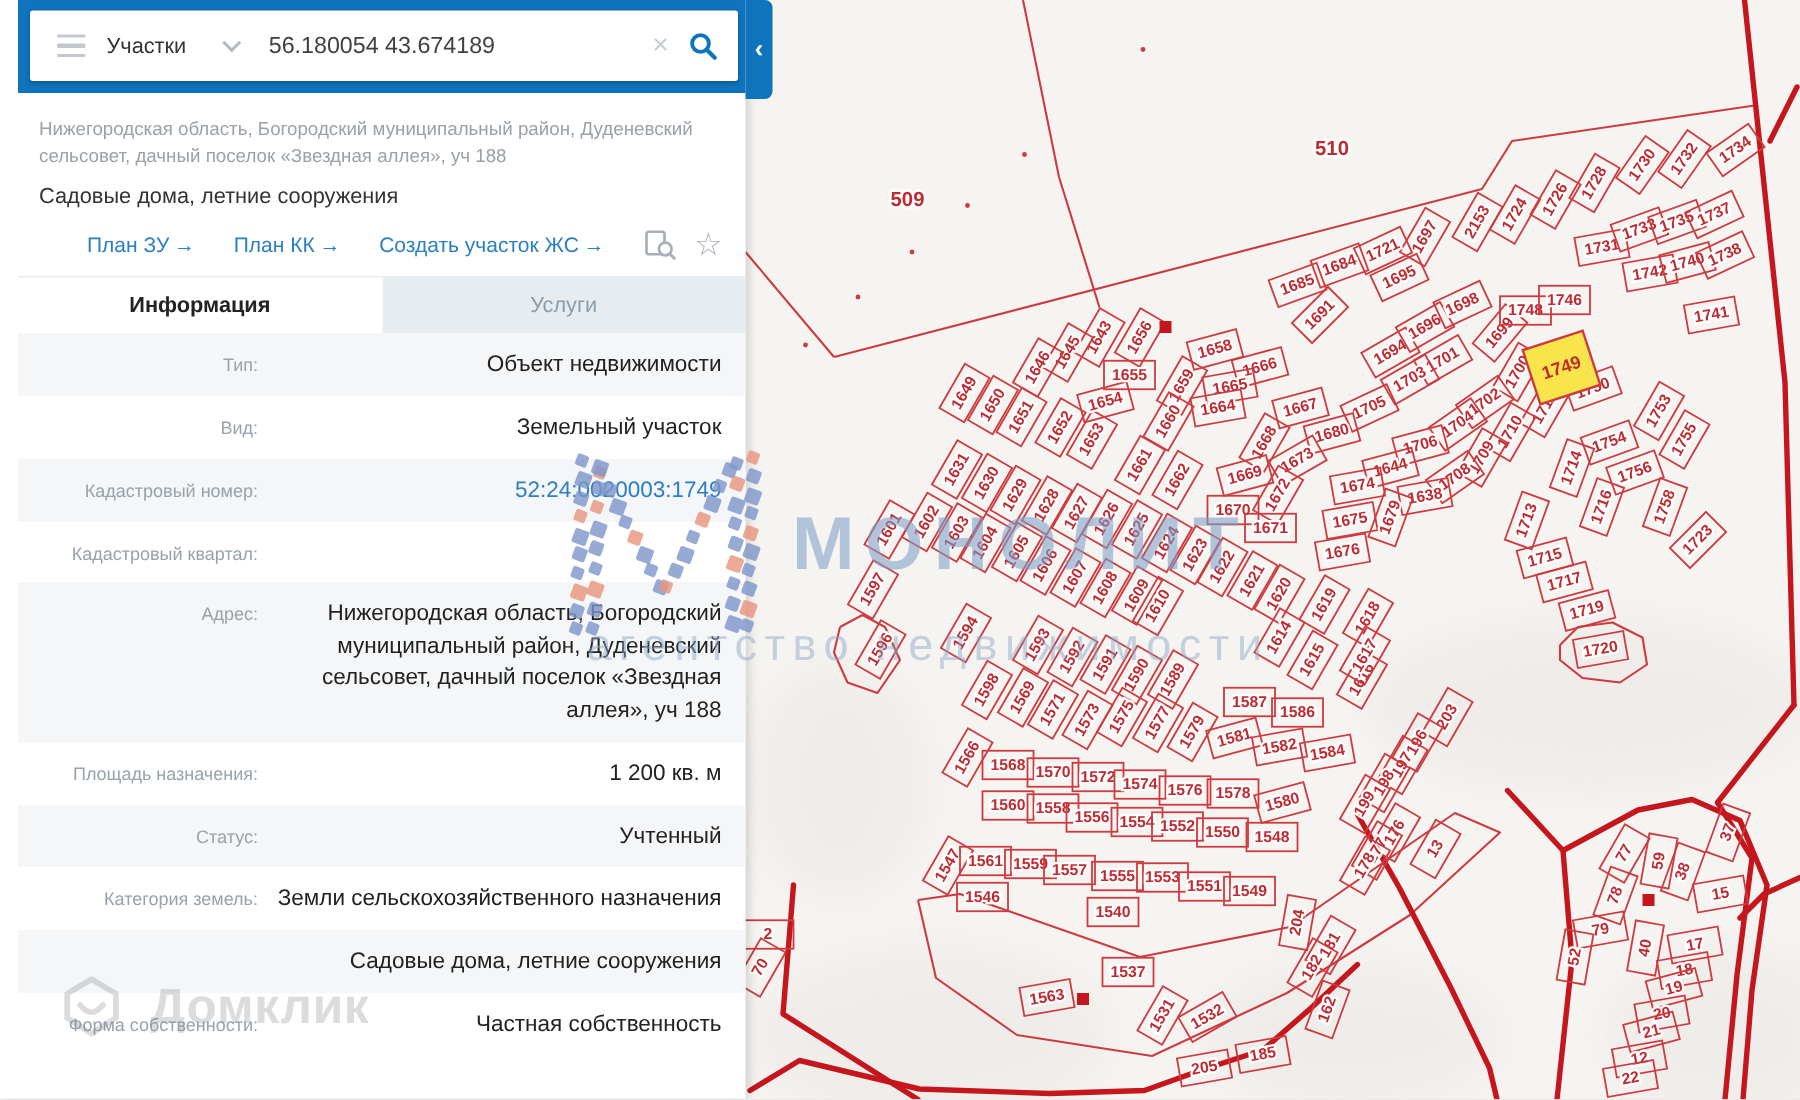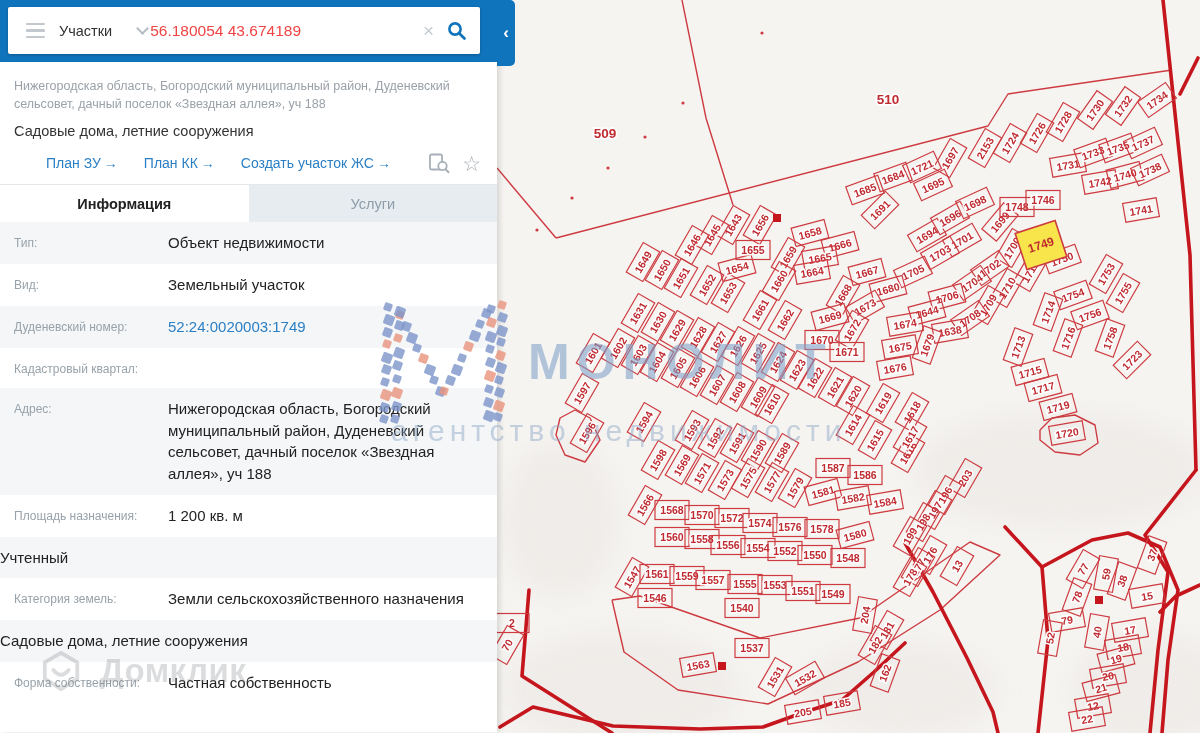--- a/index.html
+++ b/index.html
@@ -4,50 +4,50 @@
 <style>
   html,body{margin:0;padding:0;background:#ddd;}
   *{box-sizing:border-box;font-family:"Liberation Sans",sans-serif;}
   .app{position:relative;width:1200px;height:733px;overflow:hidden;background:#fff;}
 
   
   .map-area{position:absolute;left:497px;top:0;width:703px;height:733px;background:#f6f4f1;z-index:1;}
   .map-area svg{position:absolute;left:0;top:0;width:703px;height:733px;}
 
   
-  .panel{position:absolute;left:0;top:0;width:497px;height:732px;background:#fff;z-index:2;box-shadow:2px 0 6px rgba(0,0,0,.15);}
+  .panel{position:absolute;left:0;top:0;width:497px;height:732px;background:#fff;z-index:2;box-shadow:2px 0 6px rgba(0,0,0,.15);padding-left:12px;}
   .search-band{position:relative;height:62px;background:#0f74bc;}
   .search-box{position:absolute;left:8px;top:7px;width:472px;height:47px;background:#fff;border-radius:2px;display:flex;align-items:center;padding:0 12px;box-shadow:0 1px 3px rgba(0,0,0,.25);}
   .burger{display:flex;flex-direction:column;gap:4px;margin:0 14px 0 6px;cursor:pointer;}
   .burger span{display:block;width:19px;height:2.5px;background:#c2c8cd;border-radius:1px;}
   .cat-select{display:flex;align-items:center;gap:26px;cursor:pointer;}
   .cat-select .cat{font-size:14.5px;color:#333;}
   .chev-down{width:9px;height:9px;border-right:2px solid #b3bac0;border-bottom:2px solid #b3bac0;transform:rotate(45deg);margin-top:-4px;}
-  .search-input{flex:1;border:none;outline:none;font-size:15.5px;color:#ef4444;margin-left:1px;min-width:0;background:transparent;}
+  .search-input{flex:1;border:none;outline:none;font-size:15.5px;color:#404040;margin-left:18px;min-width:0;background:transparent;}
   .clear-x{font-size:19px;color:#c6ccd1;margin:0 12px;cursor:pointer;line-height:1;}
   .mag{cursor:pointer;display:flex;}
   .collapse-tab{position:absolute;left:497px;top:0;width:18px;height:66px;background:#0f74bc;z-index:3;border-radius:0 5px 5px 0;color:#fff;display:flex;align-items:center;justify-content:center;font-size:17px;font-weight:bold;cursor:pointer;}
 
   .head{padding:15px 16px 10px 14px;}
   .obj-title{font-size:17px;font-weight:bold;color:#1a1a1a;margin-bottom:7px;}
   .obj-sub{font-size:12.5px;color:#9aa1a8;line-height:1.45;max-width:455px;margin-bottom:10px;}
   .obj-usage{font-size:14.5px;color:#333;margin-bottom:13px;}
   .links-row{display:flex;align-items:center;font-size:14px;margin-left:32px;}
   .plink{color:#2b7fc4;text-decoration:none;margin-right:26px;cursor:pointer;white-space:nowrap;}
   .plink .arr{margin-left:3px;}
   .links-icons{margin-left:auto;display:flex;align-items:center;gap:12px;}
   .icon-btn{cursor:pointer;display:flex;align-items:center;color:#a7b0b8;}
   .star{font-size:21px;line-height:1;color:#a7b0b8;}
 
   .tabs{display:flex;border-top:1px solid #e4e8eb;}
   .tab{flex:1;height:37px;display:flex;align-items:center;justify-content:center;font-size:14.5px;cursor:pointer;}
   .tab.active{background:#fff;color:#222;font-weight:bold;}
   .tab.inactive{background:#e7ecf0;color:#8d9dab;}
 
-  .info-row{display:flex;padding:10px 0;}
+  .info-row{display:flex;padding:10px 0;text-align:right;}
   .info-row.odd{background:#f4f6f8;}
   .info-label{width:168px;flex:0 0 168px;padding-left:14px;padding-right:8px;font-size:12px;color:#98a2aa;line-height:1.45;padding-top:3px;}
   .info-value{flex:1;padding-right:16px;font-size:15px;color:#222;line-height:1.45;}
   .info-value.link{color:#2b7fc4;cursor:pointer;}
 
   
   .wm{position:absolute;z-index:30;pointer-events:none;}
   .wm-brand-logo{left:372px;top:283px;width:140px;height:150px;}
   .lg-sq{position:absolute;border-radius:1.5px;transform:rotate(20deg);opacity:.8;}
   .wm-brand-title{left:528px;top:333px;font-size:50px;font-weight:bold;letter-spacing:7px;color:rgba(125,160,200,.58);white-space:nowrap;}
@@ -936,35 +936,36 @@
     <div id="rows">
         <div class="info-row odd">
           <div class="info-label">Тип:</div>
           <div class="info-value">Объект недвижимости</div>
         </div>
         <div class="info-row even">
           <div class="info-label">Вид:</div>
           <div class="info-value">Земельный участок</div>
         </div>
         <div class="info-row odd">
-          <div class="info-label">Дуденевский номер:</div>
+          <div class="info-label">Кадастровый номер:</div>
           <div class="info-value link">52:24:0020003:1749</div>
         </div>
         <div class="info-row even">
           <div class="info-label">Кадастровый квартал:</div>
         </div>
         <div class="info-row odd">
           <div class="info-label">Адрес:</div>
           <div class="info-value">Нижегородская область, Богородский муниципальный район, Дуденевский сельсовет, дачный поселок «Звездная аллея», уч 188</div>
         </div>
         <div class="info-row even">
           <div class="info-label">Площадь назначения:</div>
           <div class="info-value">1 200 кв. м</div>
         </div>
         <div class="info-row odd">
+          <div class="info-label">Статус:</div>
           <div class="info-value">Учтенный</div>
         </div>
         <div class="info-row even">
           <div class="info-label">Категория земель:</div>
           <div class="info-value">Земли сельскохозяйственного назначения</div>
         </div>
         <div class="info-row odd">
           <div class="info-value">Садовые дома, летние сооружения</div>
         </div>
         <div class="info-row even">

